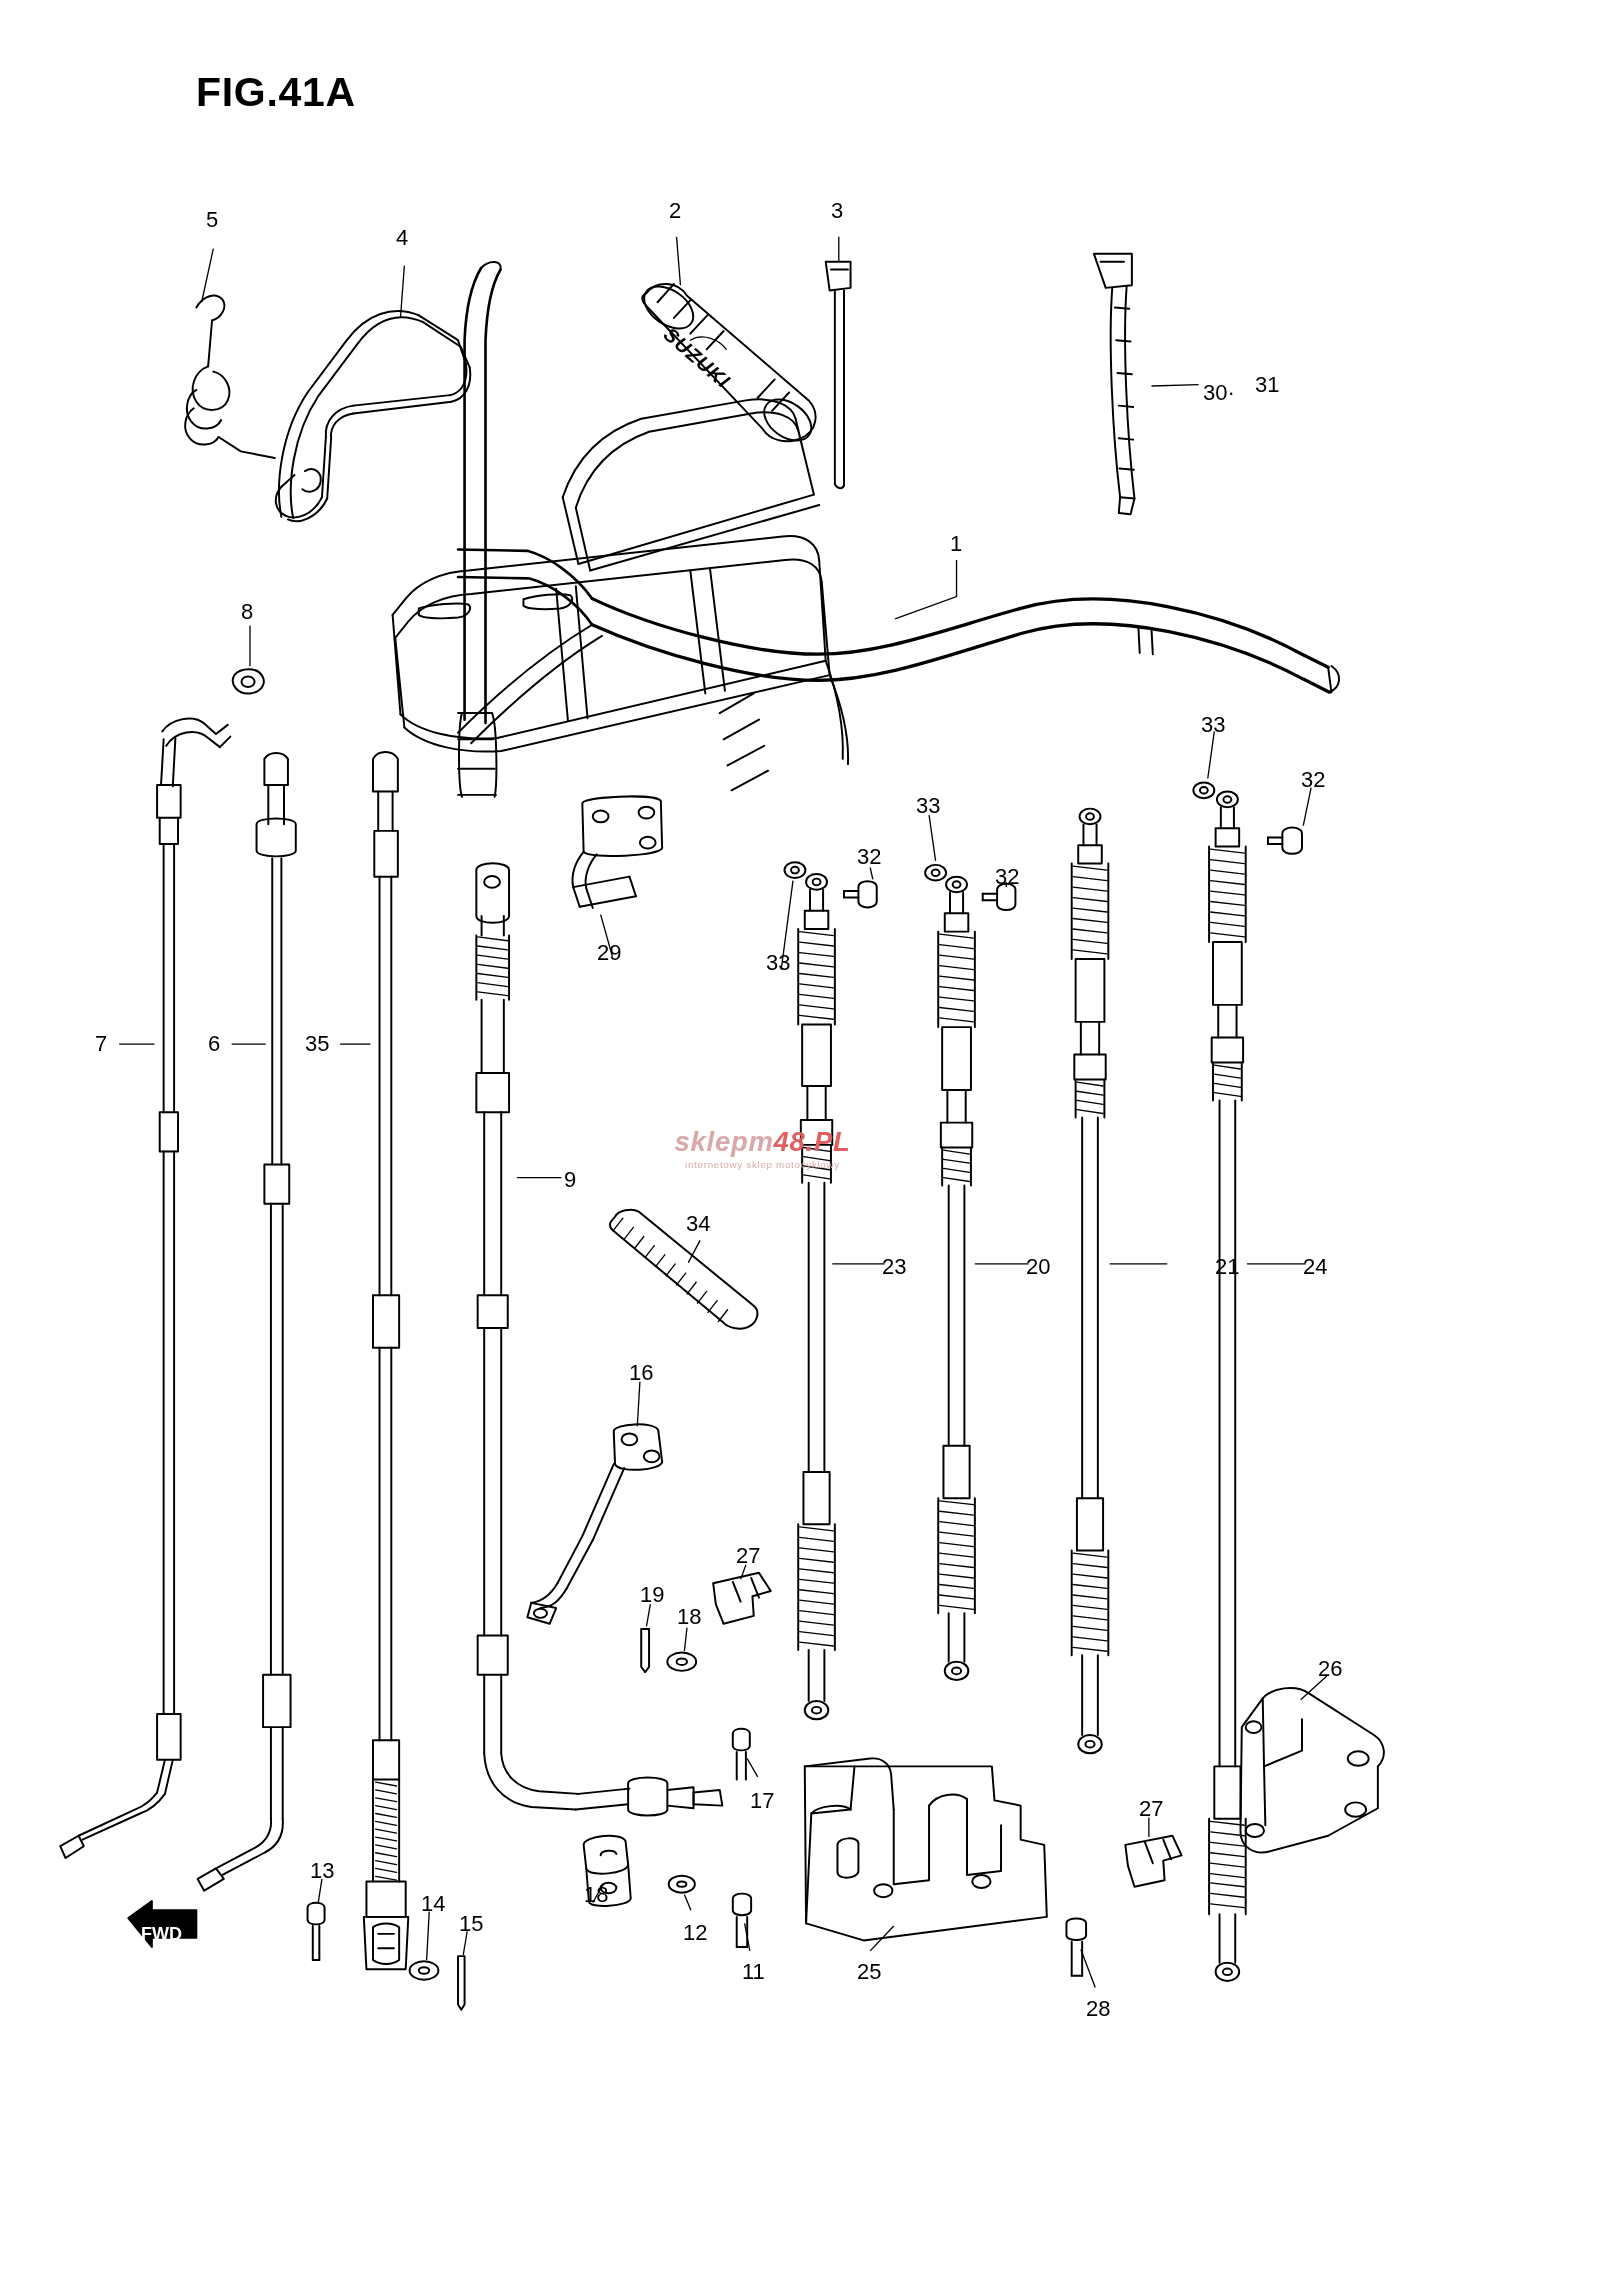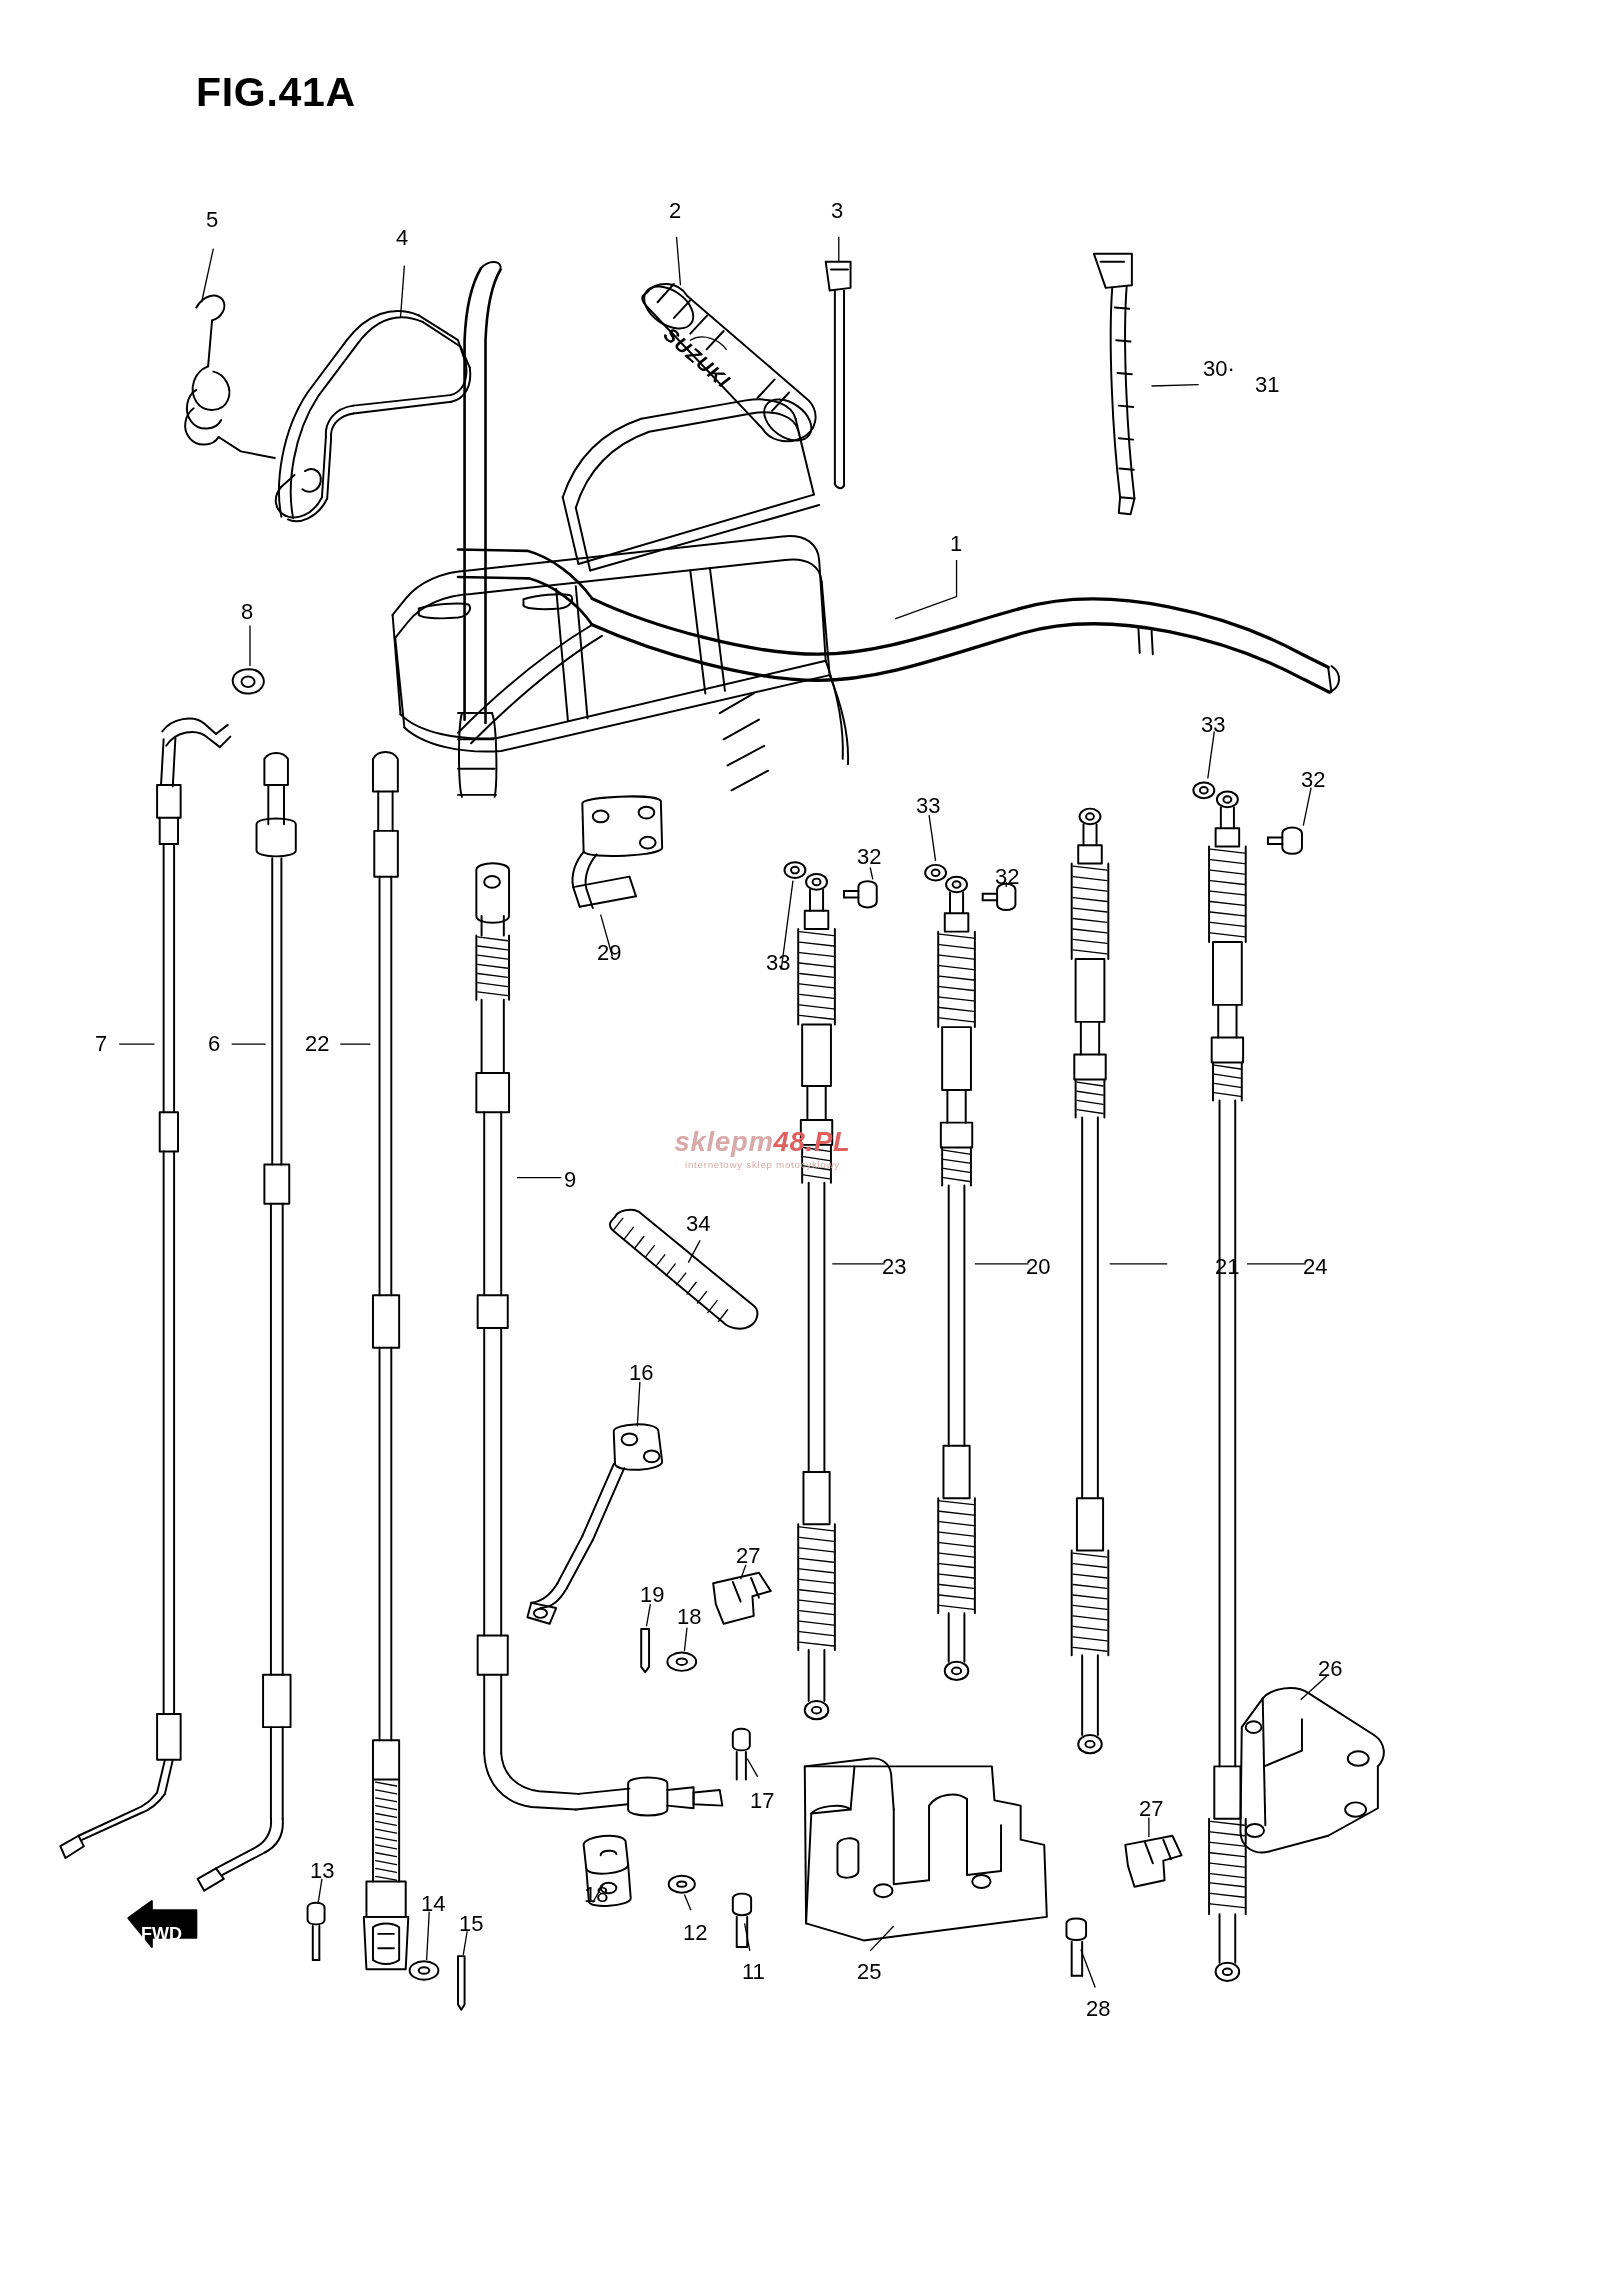--- a/index.html
+++ b/index.html
@@ -500,34 +500,34 @@
       <path d="M1330,2982 L1366,2944"></path>
       <path d="M1756,2778 L1756,2808"></path>
       <path d="M1674,3038 L1652,2980"></path>
     </g>
   </svg>
 
   <div class="callout" style="left:206px;  top:207px;">5</div>
   <div class="callout" style="left:396px;  top:225px;">4</div>
   <div class="callout" style="left:669px; top:198px;">2</div>
   <div class="callout" style="left:831px; top:198px;">3</div>
-  <div class="callout" style="left:1203px; top:356px;">30·</div>
+  <div class="callout" style="left:1203px; top:380px;">30·</div>
   <div class="callout" style="left:1255px; top:372px;">31</div>
   <div class="callout" style="left:950px; top:531px;">1</div>
   <div class="callout" style="left:241px;  top:599px;">8</div>
   <div class="callout" style="left:1201px; top:712px;">33</div>
   <div class="callout" style="left:1301px; top:767px;">32</div>
   <div class="callout" style="left:916px; top:793px;">33</div>
   <div class="callout" style="left:857px; top:844px;">32</div>
   <div class="callout" style="left:766px; top:950px;">33</div>
   <div class="callout" style="left:995px; top:864px;">32</div>
   <div class="callout" style="left:597px;  top:940px;">29</div>
   <div class="callout" style="left:95px;  top:1031px;">7</div>
   <div class="callout" style="left:208px;  top:1031px;">6</div>
-  <div class="callout" style="left:305px;  top:1031px;">22</div>
+  <div class="callout" style="left:305px;  top:1031px;">35</div>
   <div class="callout" style="left:564px;  top:1167px;">9</div>
   <div class="callout" style="left:686px; top:1211px;">34</div>
   <div class="callout" style="left:882px; top:1254px;">23</div>
   <div class="callout" style="left:1026px; top:1254px;">20</div>
   <div class="callout" style="left:1215px; top:1254px;">21</div>
   <div class="callout" style="left:1303px; top:1254px;">24</div>
   <div class="callout" style="left:629px;  top:1360px;">16</div>
   <div class="callout" style="left:640px;  top:1582px;">19</div>
   <div class="callout" style="left:677px; top:1604px;">18</div>
   <div class="callout" style="left:736px; top:1543px;">27</div>

